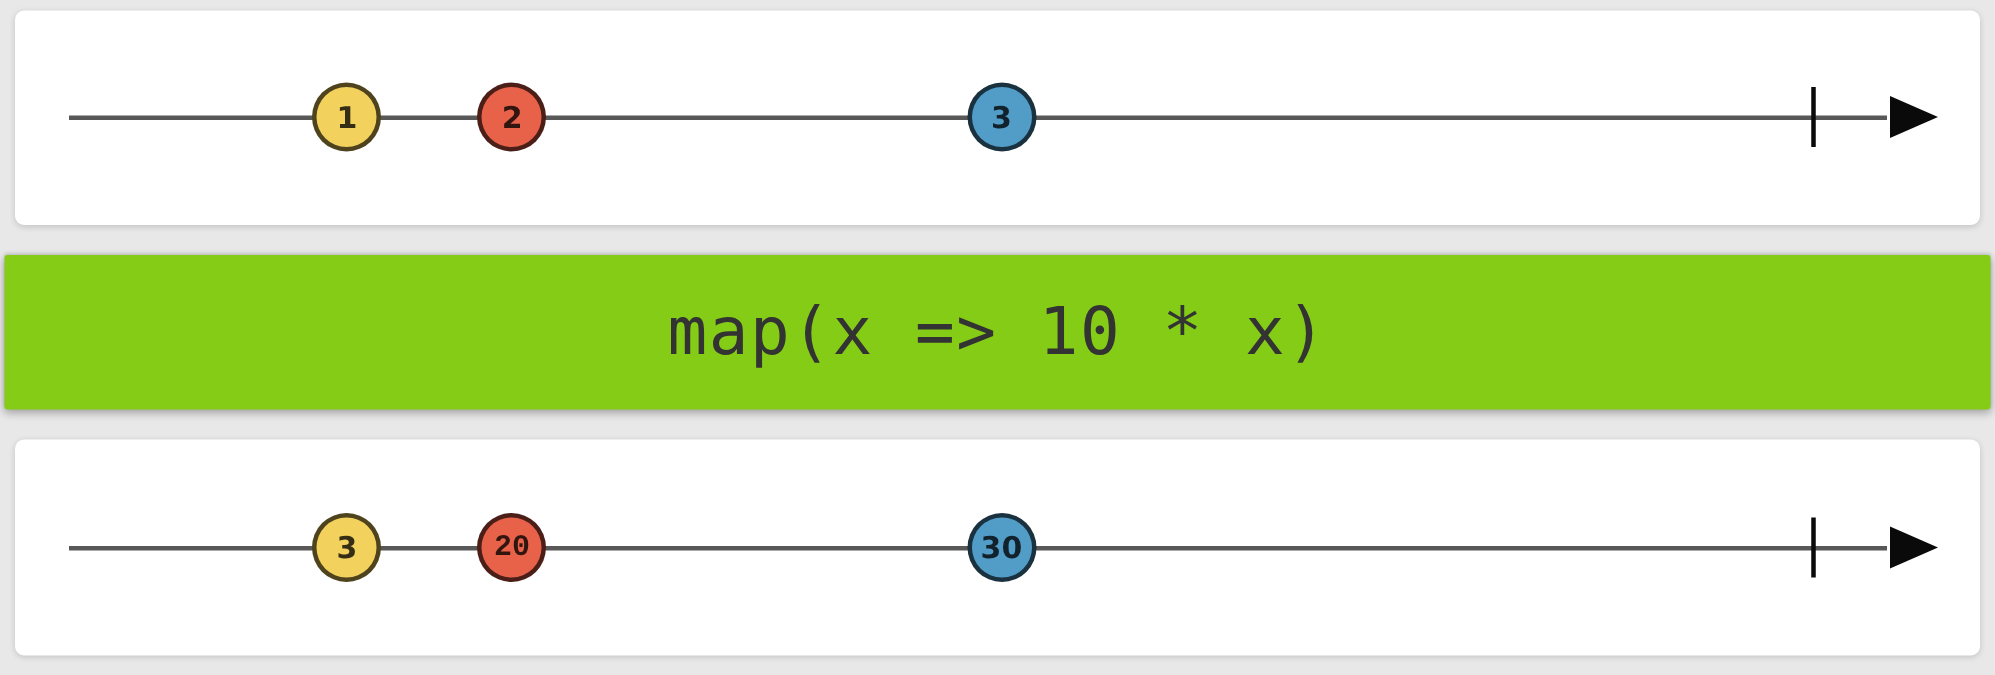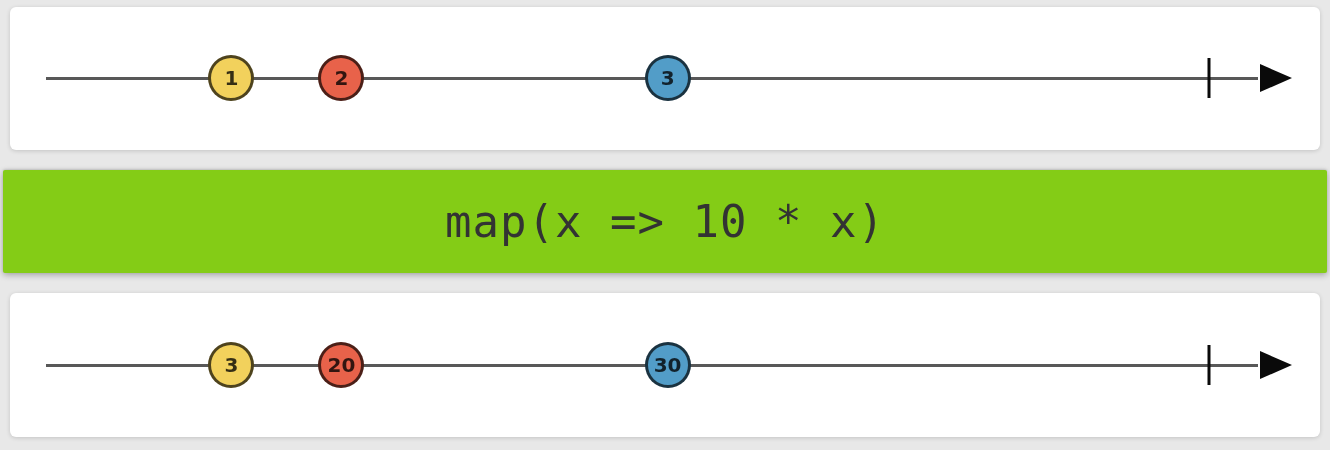--- a/index.html
+++ b/index.html
@@ -113,18 +113,18 @@
   <section class="operator-box">
     <code class="operator-label">map(x =&gt; 10 * x)</code>
   </section>
 
   <section class="card bottom">
     <div class="timeline">
       <div class="axis-line"></div>
       <div class="complete-tick" style="left: 91.5%;"></div>
       <div class="arrowhead"></div>
     <div class="marble" style="left: 16.9%; background: rgb(242, 209, 92);">3</div>
-        <div class="marble" style="left: 25.3%; background: rgb(232, 98, 74);">20</div>
+        <div class="marble" style="left: 25.3%; background: rgb(232, 98, 74); font-family: Liberation Mono, monospace;">20</div>
         <div class="marble" style="left: 50.2%; background: rgb(82, 157, 200); text-align: right;">30</div>
       </div>
   </section>
 
 </div>
 
 </body></html>

